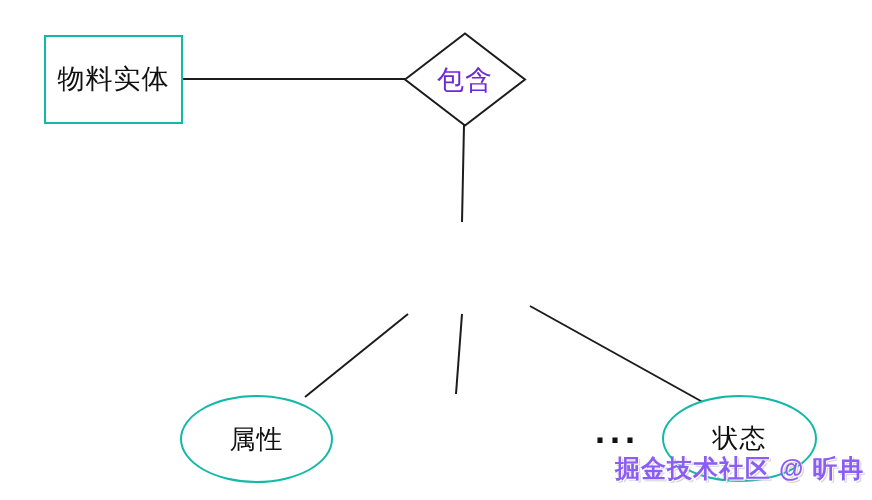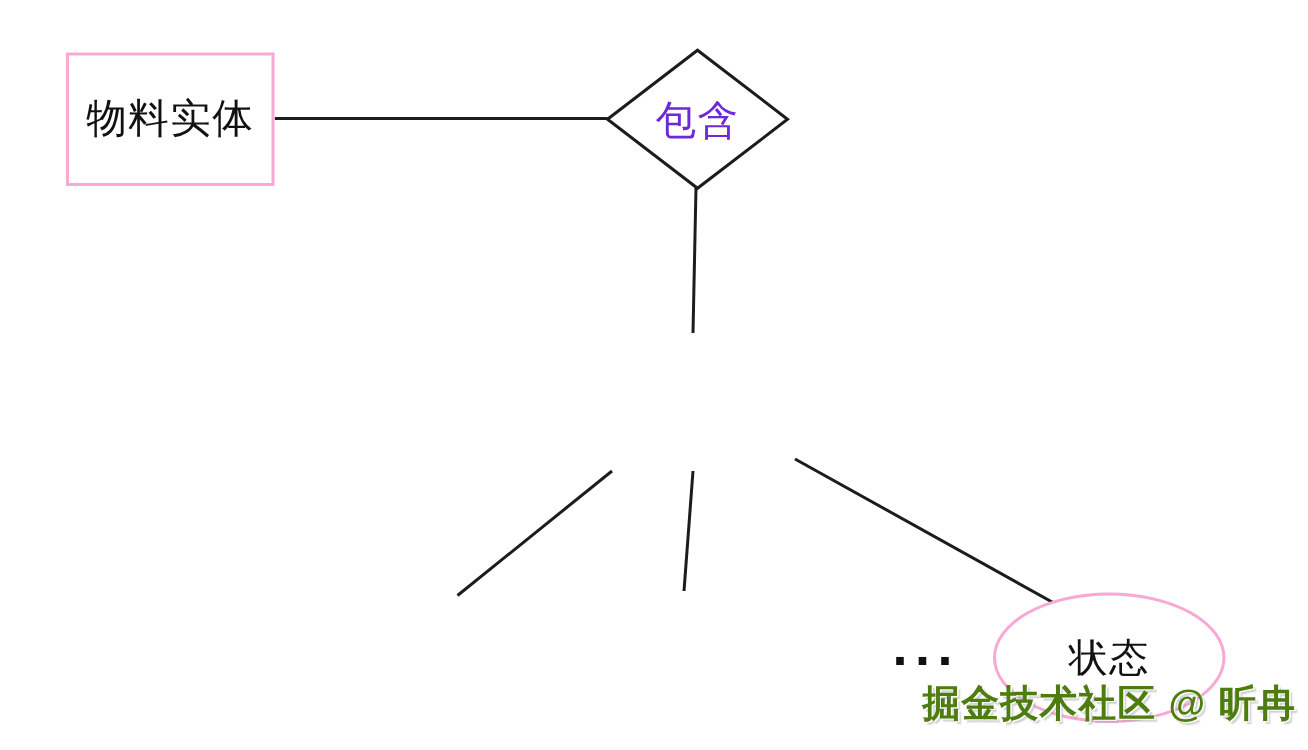--- a/index.html
+++ b/index.html
@@ -24,21 +24,21 @@
     height: 500px;
   }
   .node {
     position: absolute;
     box-sizing: border-box;
     display: flex;
     align-items: center;
     justify-content: center;
     text-align: center;
     background: #ffffff;
-    border: 2px solid #f9a8d4;
+    border: 2px solid #14b8a6;
     color: #111111;
   }
   .rect-node {
     font-size: 26px;
     letter-spacing: 1px;
   }
   .rect-node .label {
     line-height: 33px;
     word-break: break-all;
   }
@@ -79,21 +79,21 @@
     line-height: 36px;
     text-align: left;
   }
   .watermark {
     position: absolute;
     left: 615px;
     top: 452px;
     font-size: 25px;
     font-weight: bold;
     letter-spacing: 1px;
-    color: #4d7c0f;
+    color: #8b5cf6;
     text-shadow: 1px 1px 0 #ffffff, 2px 2px 1px rgba(170,170,170,0.55);
     white-space: nowrap;
     z-index: 5;
   }
 </style>
 </head>
 <body>
 
 <div class="canvas">
 
@@ -108,20 +108,23 @@
 
   <div class="node rect-node" id="node-material">
     <span class="label">物料实体</span>
   </div>
 
   <div class="diamond-label">
     <span class="label">包含</span>
   </div>
 
 
+  <div class="node ellipse-node" id="node-attribute">
+    <span class="label">属性</span>
+  </div>
 
 
   <div class="node ellipse-node" id="node-status">
     <span class="label">状态</span>
   </div>
 
   <div class="ellipsis">...</div>
 
   <div class="watermark">掘金技术社区 @ 昕冉</div>
 

